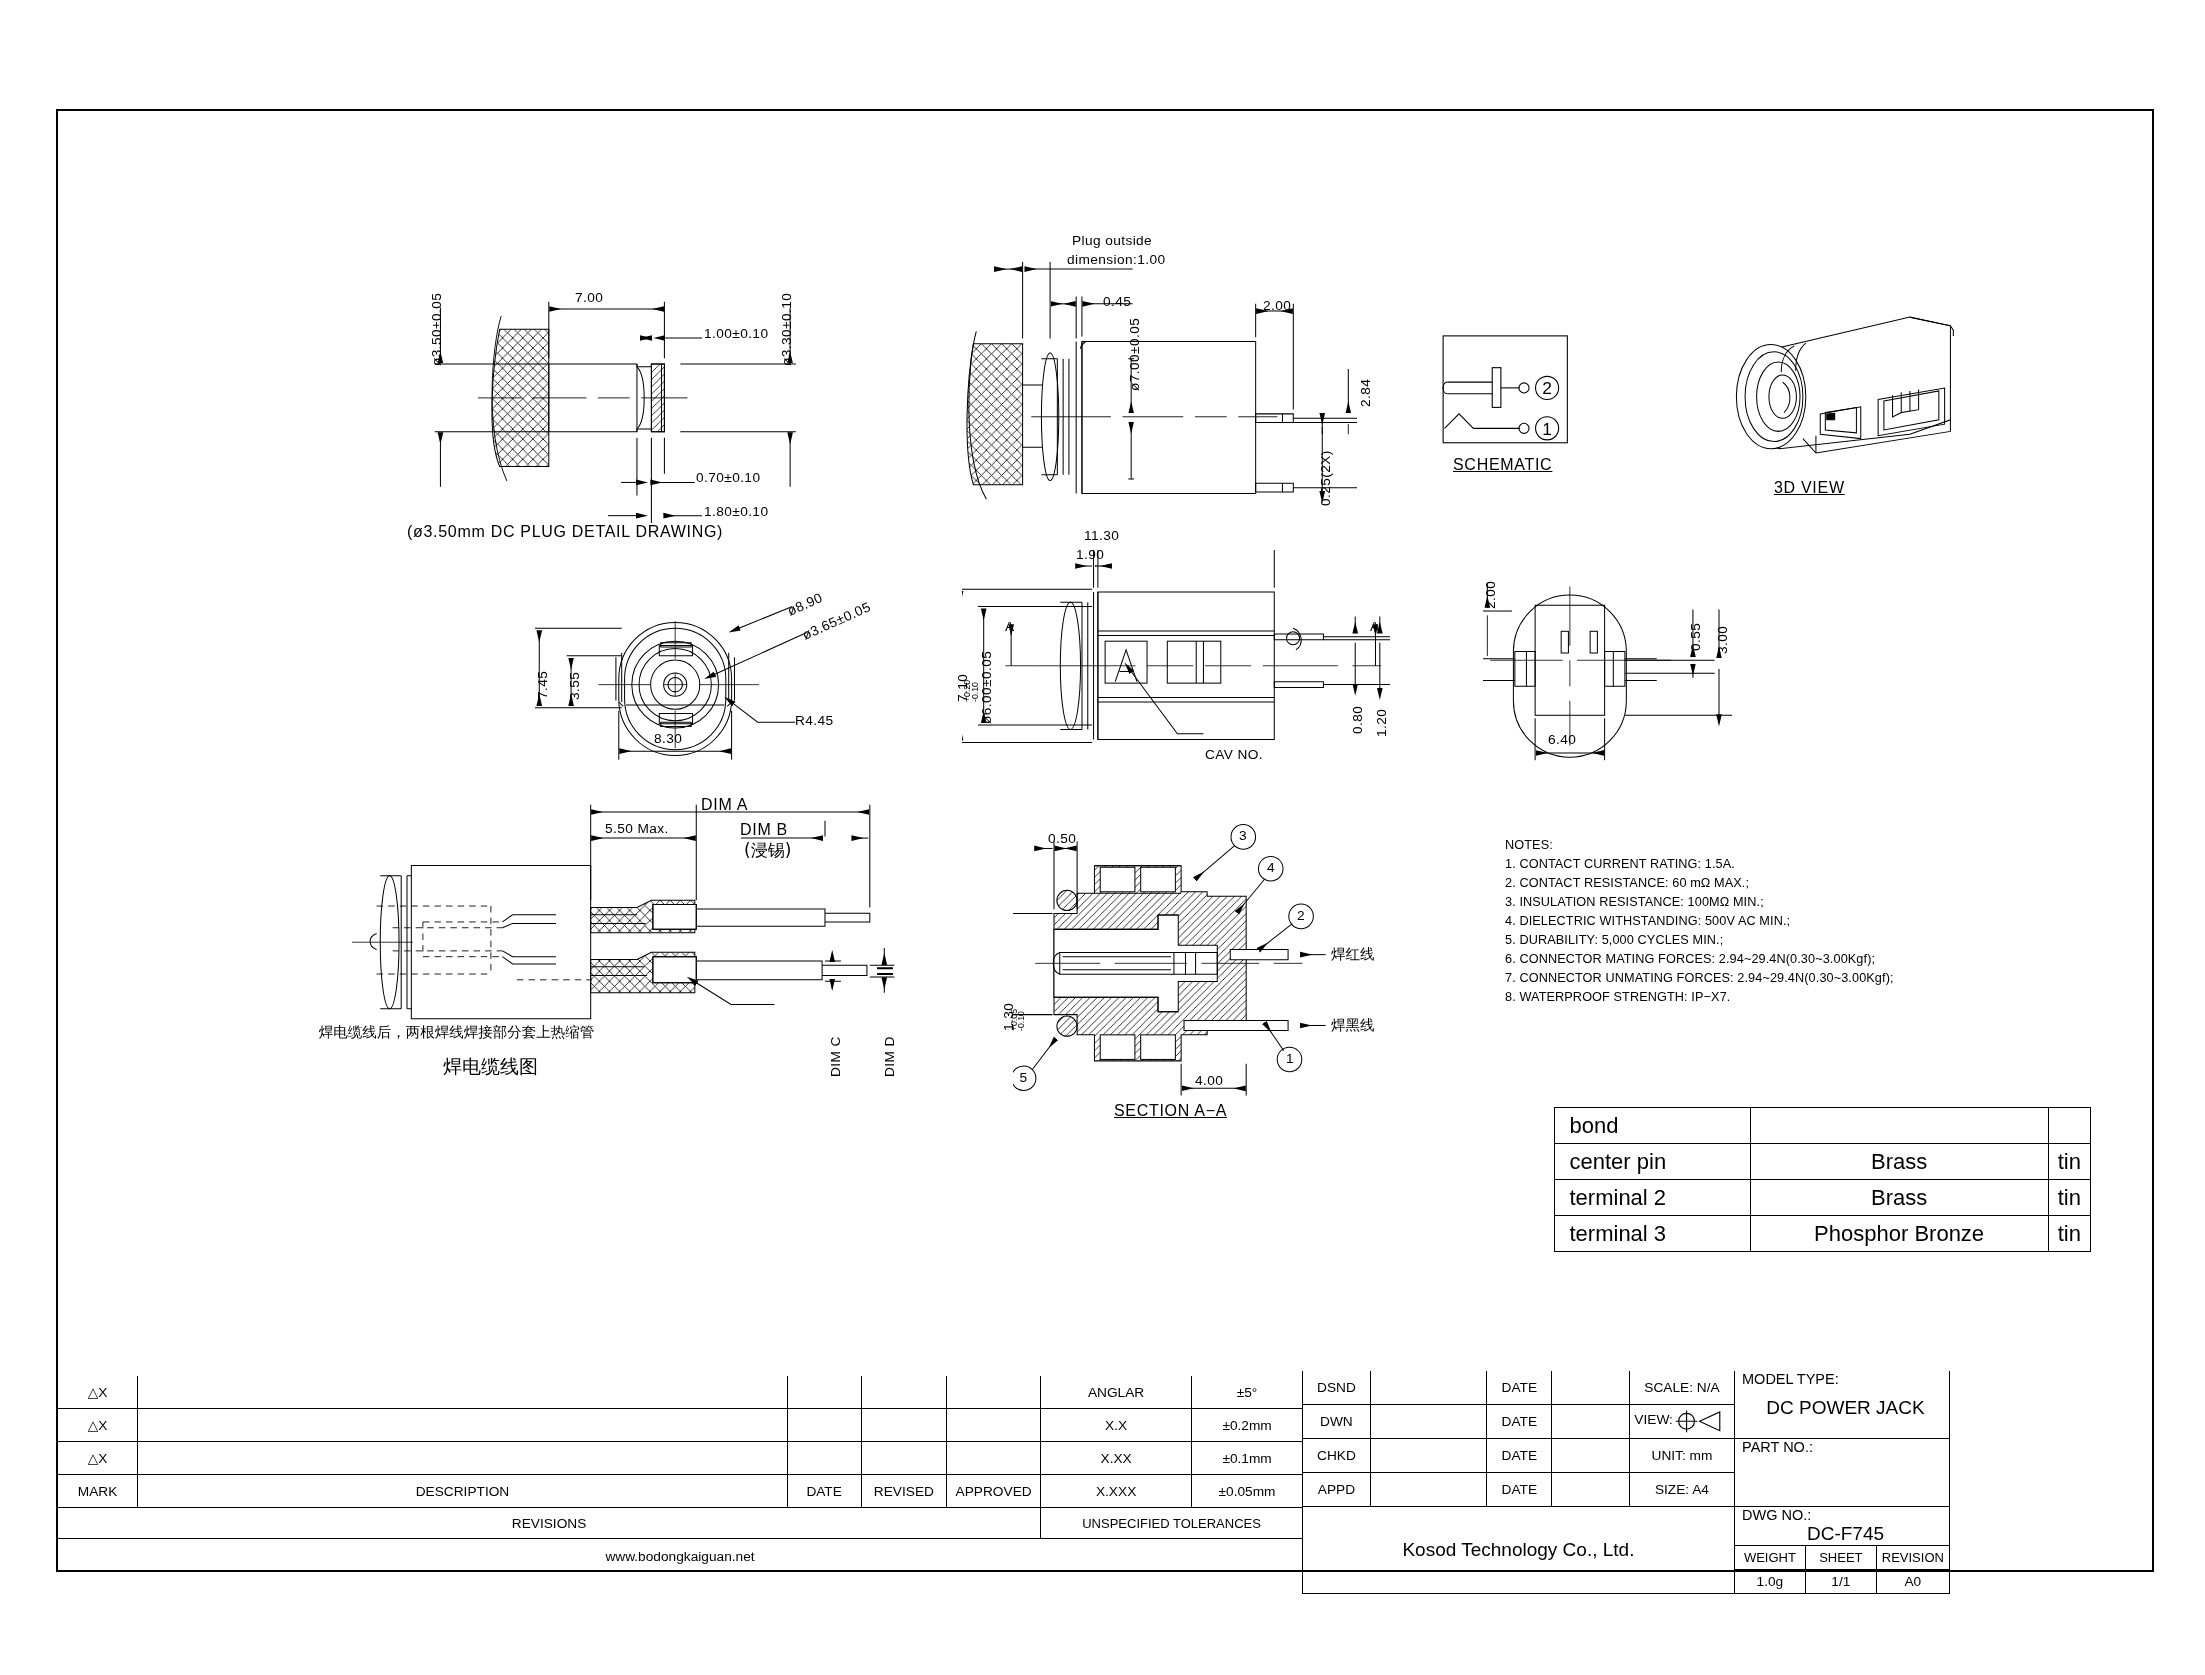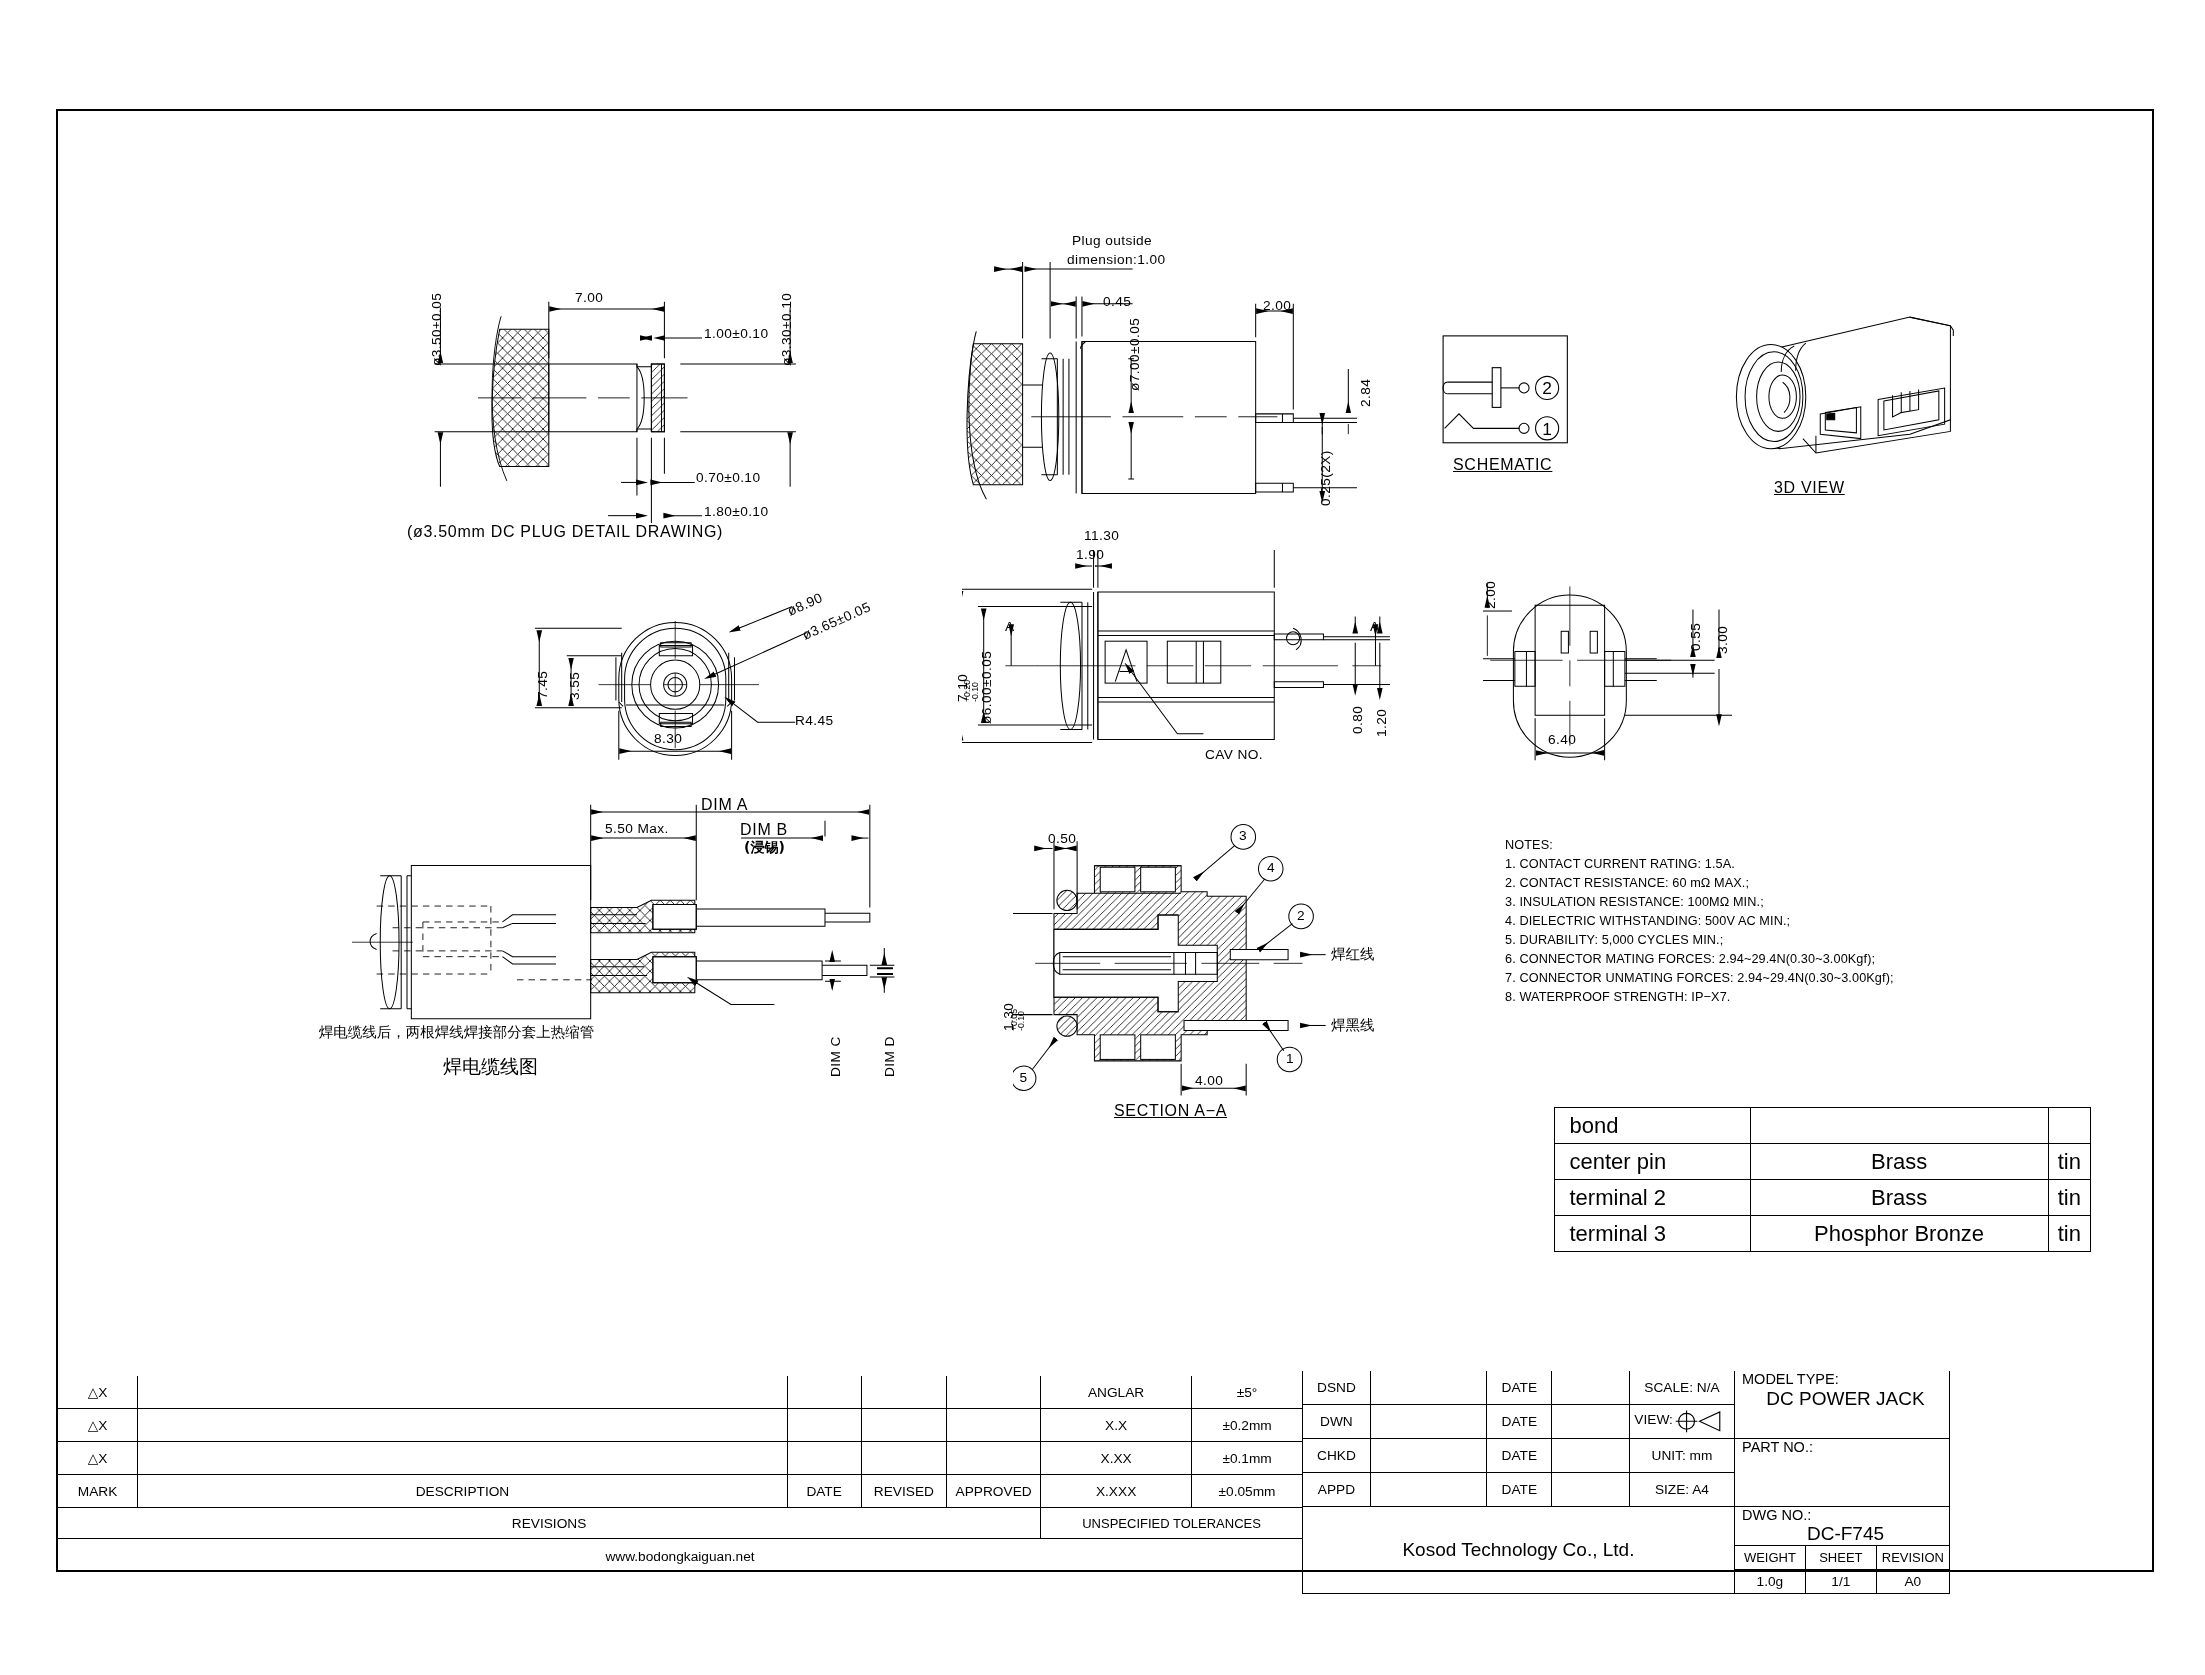--- a/index.html
+++ b/index.html
@@ -394,21 +394,21 @@
         <path d="M772,206 L772,228" marker-end="url(#ah)"></path>
         <path d="M772,268 L772,248" marker-end="url(#ah)"></path>
         <path d="M762,234 L784,234 M762,242 L784,242" stroke-width="2.6"></path>
 
         <path d="M512,254 L560,284 L620,284" marker-start="url(#ah)"></path>
       </g>
     </svg>
     <div class="txt lbl" style="left:375px;top:-2.9px;">DIM  A</div>
     <div class="txt dim" style="left:279px;top:22px;">5.50  Max.</div>
     <div class="txt lbl" style="left:414px;top:22px;">DIM  B</div>
-    <div class="txt cn" style="left:418px;top:40px;font-size:14px;font-weight:bold;">(浸锡)</div>
+    <div class="txt cn" style="left:418px;top:40px;font-size:17px;">(浸锡)</div>
     <div class="txt dim rot90" style="left:502px;top:278px;">DIM  C</div>
     <div class="txt dim rot90" style="left:556px;top:278px;">DIM  D</div>
     <div class="txt cn" style="left:-7.2px;top:224px;">焊电缆线后，两根焊线焊接部分套上热缩管</div>
     <div class="txt cnb" style="left:117px;top:255px;">焊电缆线图</div>
   </div>
 
   <div class="abs" style="left:1013px;top:821px;">
     <svg width="449" height="289" viewBox="0 0 620 400">
       <g stroke="#000" fill="none" stroke-width="1.4">
 
@@ -564,21 +564,21 @@
   <table class="tb" style="left:1302px;top:1371px;width:648px;">
     <tbody>
         <tr>
       <td rowspan="1" style="width:72px;height:33px;border-top:none;">DSND</td>
       <td style="width:137px;border-top:none;"></td>
       <td style="width:69px;border-top:none;">DATE</td>
       <td style="width:91px;border-top:none;"></td>
       <td style="width:114px;border-top:none;">SCALE: N/A</td>
       <td rowspan="2" style="width:217px;border-top:none;text-align:left;padding-left:7.2px;vertical-align:top;">
         <div style="font-size:14.5px;">MODEL TYPE:</div>
-        <div style="font-size:19px;text-align:center;margin-top:1px;">DC POWER JACK</div>
+        <div style="font-size:19px;text-align:center;margin-top:10px;">DC POWER JACK</div>
       </td>
     </tr>
     <tr>
       <td style="height:33px;">DWN</td>
       <td></td>
       <td>DATE</td>
       <td></td>
       <td style="position:relative;">
         <span style="position:absolute;left:4.3px;top:7.2px;font-size:13.7px;">VIEW:</span>
         <svg style="position:absolute;left:45px;top:4.3px;" width="65" height="24.6" viewBox="0 0 90 34">

